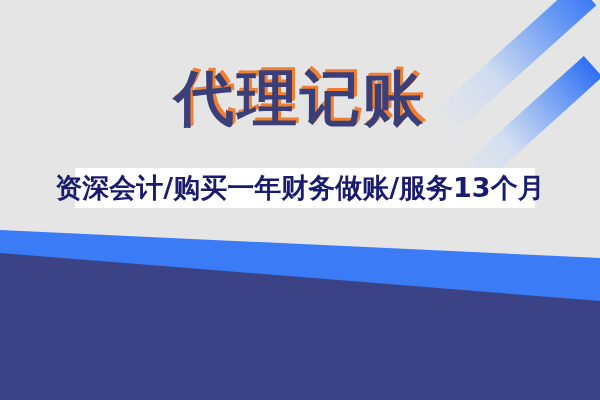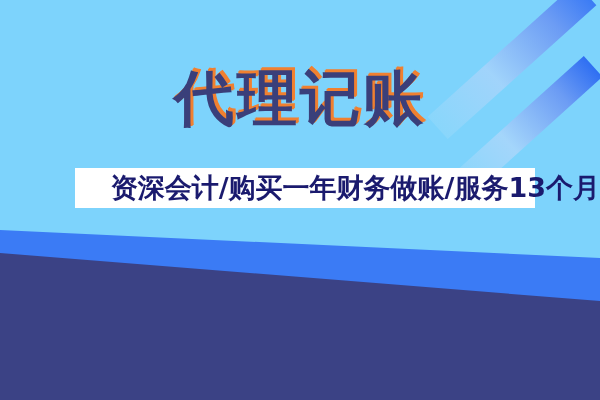--- a/index.html
+++ b/index.html
@@ -10,21 +10,21 @@
   body {
     font-family: "DejaVu Sans", "Liberation Sans", sans-serif;
     background: #ffffff;
   }
 
   .banner {
     position: relative;
     width: 600px;
     height: 400px;
     overflow: hidden;
-    background: #7dd3fc;
+    background: #e5e5e5;
   }
 
   
   .deco-layer {
     position: absolute;
     top: 0;
     right: 0;
     width: 240px;
     height: 180px;
     pointer-events: none;
@@ -88,21 +88,21 @@
     top: 168px;
     width: 460px;
     height: 40px;
     background: #ffffff;
   }
   .subtitle-wrap {
     position: absolute;
     left: 0;
     top: 169px;
     width: 600px;
-    text-align: right;
+    text-align: center;
   }
   .subtitle {
     display: inline-block;
     font-size: 27px;
     line-height: 38px;
     font-weight: bold;
     color: #1a1a6e;
     letter-spacing: 0px;
     white-space: nowrap;
   }

